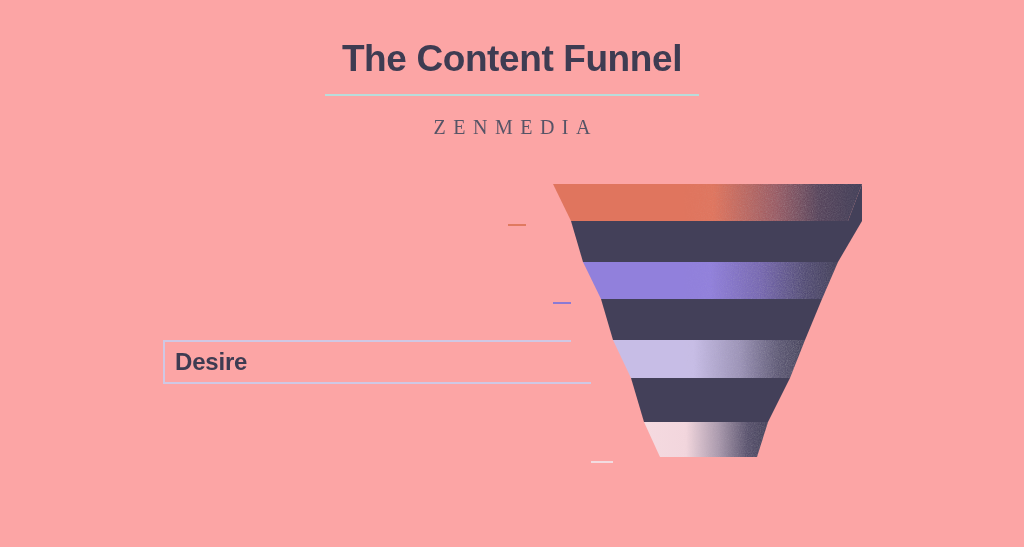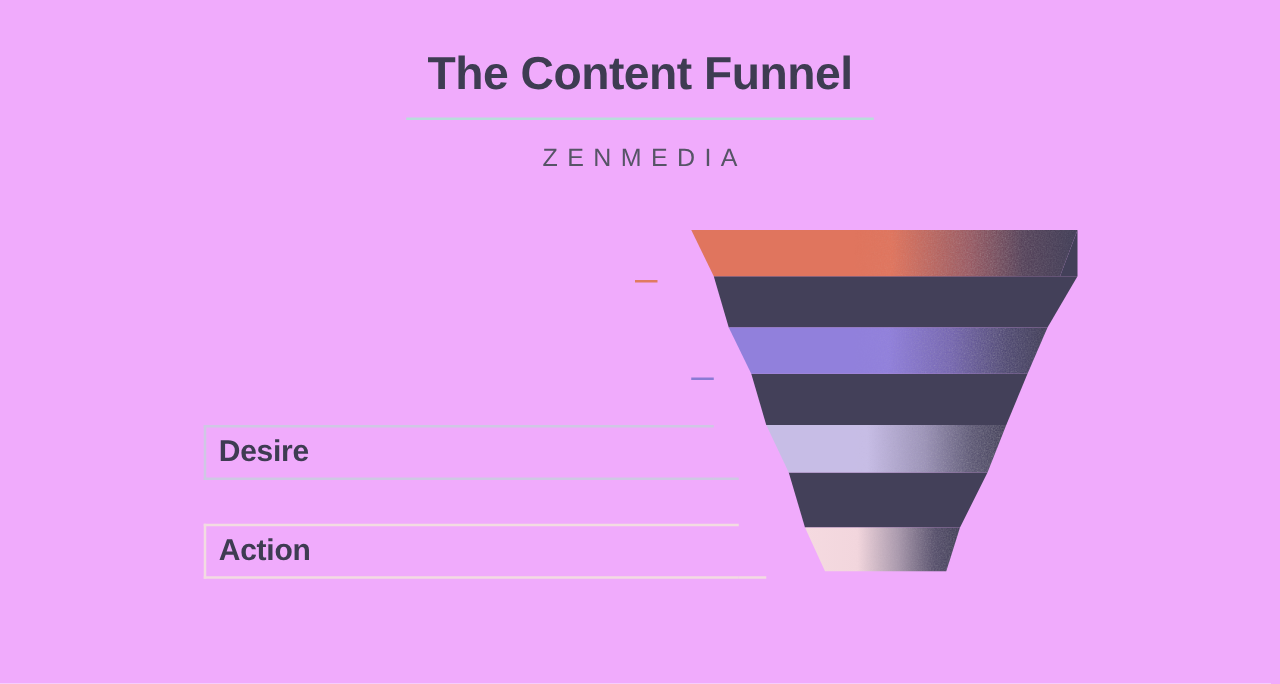--- a/index.html
+++ b/index.html
@@ -52,20 +52,21 @@
   .brand {
     position: absolute;
     left: 0; top: 113px;
     width: 1024px;
     font-size: 20px;
     font-weight: normal;
     letter-spacing: 7.5px;
     color: #565466;
     line-height: 28px;
     text-indent: 7.5px;
+    font-family: Liberation Serif, serif;
   }
 
   
   .label-box {
     position: absolute;
     box-sizing: border-box;
     border-style: solid;
     border-right: none;
     border-width: 2px;
   }
@@ -107,40 +108,37 @@
     height: 300px;
   }
   .grain {
     mix-blend-mode: normal;
     pointer-events: none;
   }
 </style>
 </head>
 <body>
 
-<div id="canvas" style="background: #f0abfc;">
+<div id="canvas" style="background: #fca5a5;">
 
   <div class="header">
     <div class="title" style="color: rgb(62, 60, 82);">The Content Funnel</div>
     <div class="title-rule" style="background: rgb(185, 220, 219);"></div>
     <div class="brand" style="color: rgb(86, 84, 102);">ZENMEDIA</div>
   </div>
 
   <div class="rule-ext" id="ext-education" style="background: rgb(224, 122, 96);"></div>
 
   <div class="rule-ext" id="ext-consideration" style="background: rgb(139, 122, 212);"></div>
 
   <div class="label-box" id="box-desire" style="border-color: rgb(207, 200, 228);">
     <span class="label-text">Desire</span>
   </div>
   <div class="rule-ext" id="ext-desire" style="background: rgb(207, 200, 228);"></div>
 
-  <div class="label-box" id="box-action" style="border-color: rgb(242, 220, 225);">
-    <span class="label-text">Action</span>
-  </div>
   <div class="rule-ext" id="ext-action" style="background: rgb(242, 220, 225);"></div>
 
   <svg id="funnel" viewBox="0 0 360 300" width="360" height="300">
     <defs>
 
       <linearGradient id="gradEducation" x1="0" y1="0" x2="1" y2="0">
         <stop offset="0" stop-color="#e0755e"></stop>
         <stop offset="0.52" stop-color="#e0755e"></stop>
         <stop offset="0.72" stop-color="#9a5a63"></stop>
         <stop offset="0.86" stop-color="#55425a"></stop>

